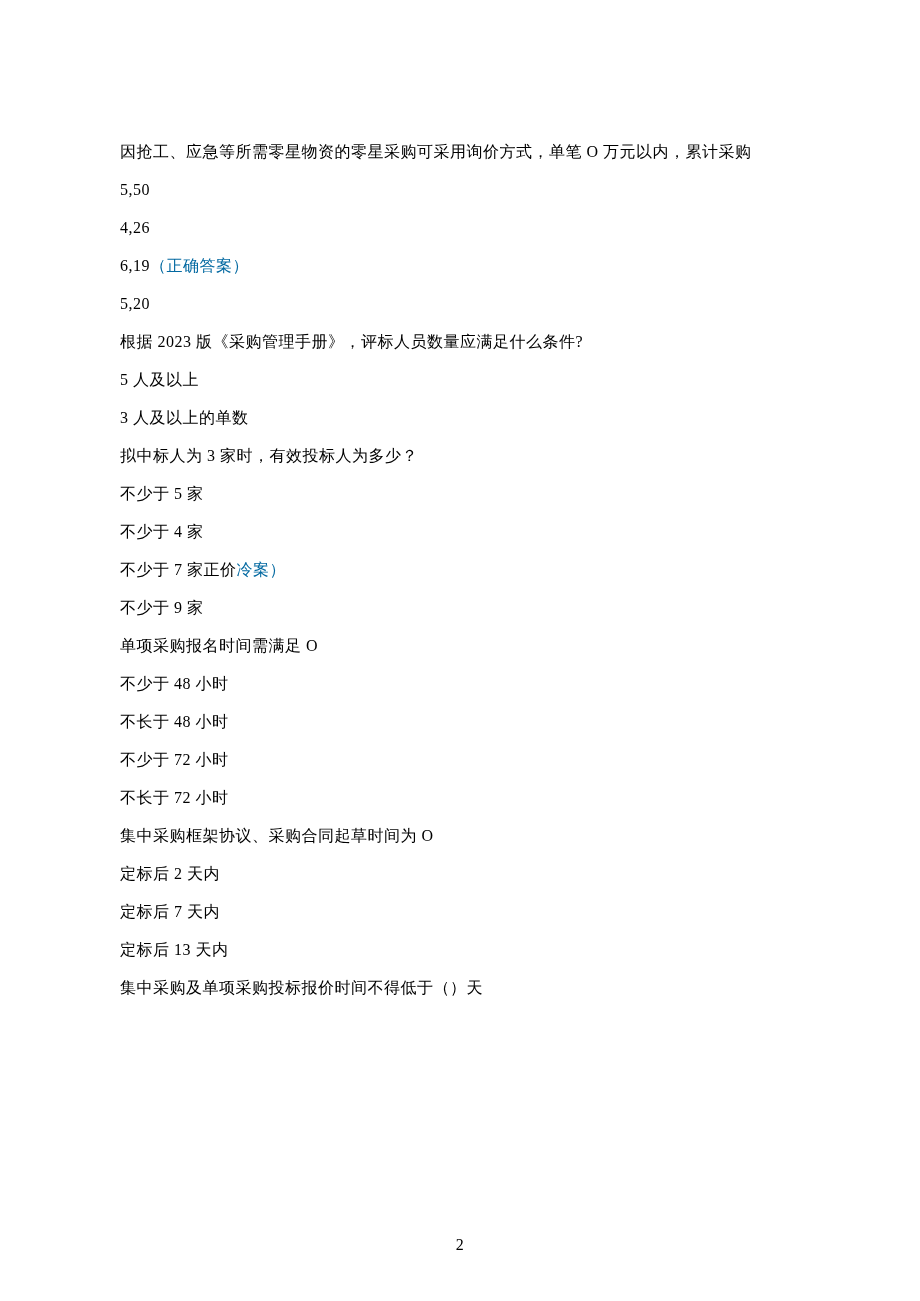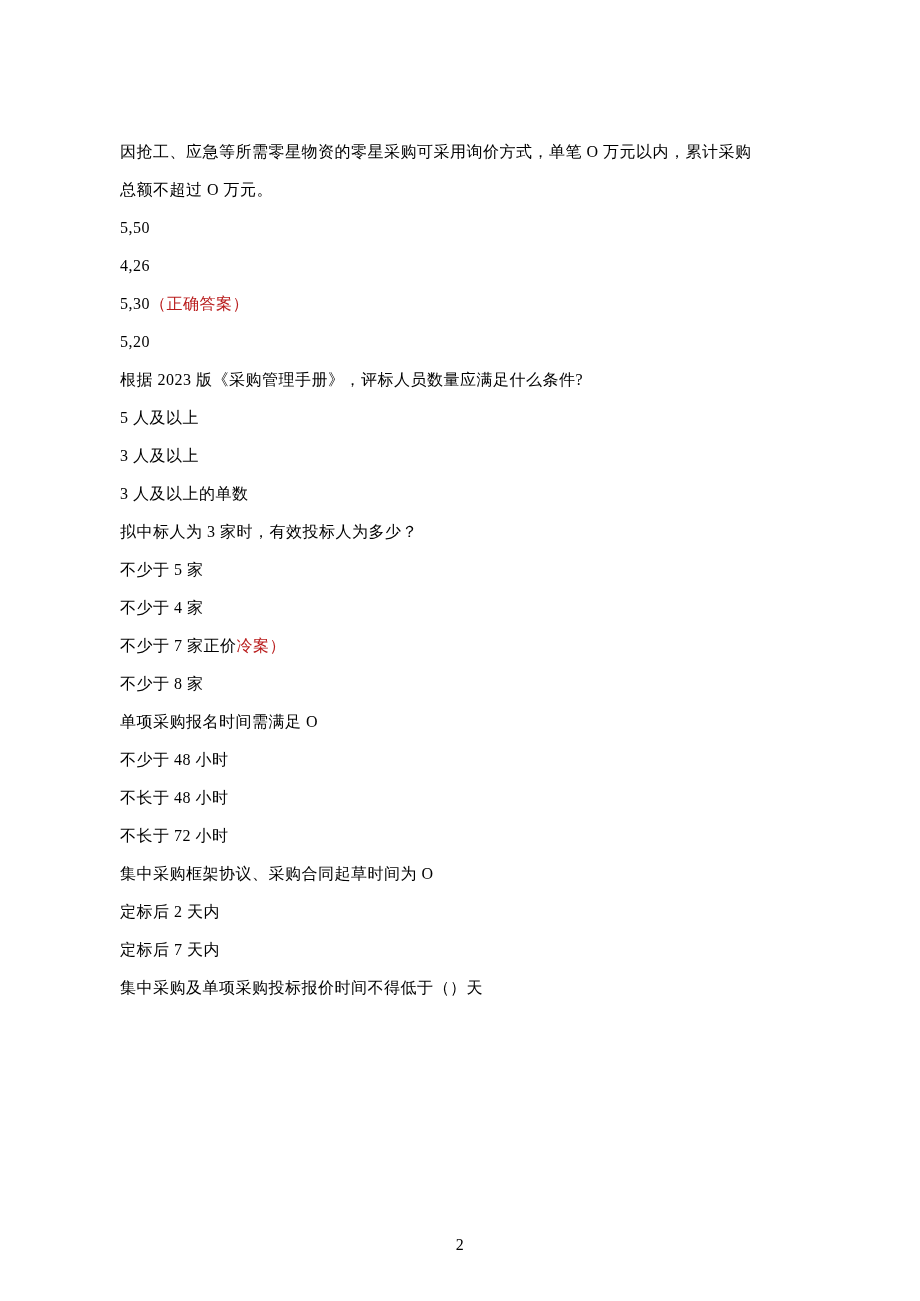--- a/index.html
+++ b/index.html
@@ -16,65 +16,65 @@
       padding: 140px 120px 32px 120px;
       box-sizing: border-box;
       position: relative;
       min-height: 1301px;
     }
     .line {
       margin-bottom: 14px;
       letter-spacing: 0.5px;
     }
     .correct {
-      color: #b91c1c;
+      color: #0369a1;
     }
     .page-num {
       position: absolute;
       bottom: 44px;
       left: 0;
       right: 0;
       text-align: center;
       font-family: "SimSun", "宋体", serif;
       font-size: 16px;
       letter-spacing: 0.5px;
     }
   </style>
 </head>
 <body>
 
 <div class="page">
 
   <div class="line">因抢工、应急等所需零星物资的零星采购可采用询价方式，单笔 O 万元以内，累计采购</div>
-  <div class="line">总额不超过 O 万元。</div>
   <div class="line">5,50</div>
   <div class="line">4,26</div>
   <div class="line">
-    <span>5,30</span><span class="correct">（正确答案）</span>
+    <span>6,19</span><span class="correct">（正确答案）</span>
   </div>
   <div class="line">5,20</div>
 
   <div class="line">根据 2023 版《采购管理手册》，评标人员数量应满足什么条件?</div>
   <div class="line">5 人及以上</div>
-  <div class="line">3 人及以上</div>
   <div class="line">3 人及以上的单数</div>
 
   <div class="line">拟中标人为 3 家时，有效投标人为多少？</div>
   <div class="line">不少于 5 家</div>
   <div class="line">不少于 4 家</div>
   <div class="line">
     <span>不少于 7 家正价</span><span class="correct">冷案）</span>
   </div>
-  <div class="line">不少于 8 家</div>
+  <div class="line">不少于 9 家</div>
 
   <div class="line">单项采购报名时间需满足 O</div>
   <div class="line">不少于 48 小时</div>
   <div class="line">不长于 48 小时</div>
+  <div class="line">不少于 72 小时</div>
   <div class="line">不长于 72 小时</div>
 
   <div class="line">集中采购框架协议、采购合同起草时间为 O</div>
   <div class="line">定标后 2 天内</div>
   <div class="line">定标后 7 天内</div>
+  <div class="line">定标后 13 天内</div>
 
   <div class="line">集中采购及单项采购投标报价时间不得低于（）天</div>
 
   <div class="page-num">2</div>
 </div>
 
 </body></html>

